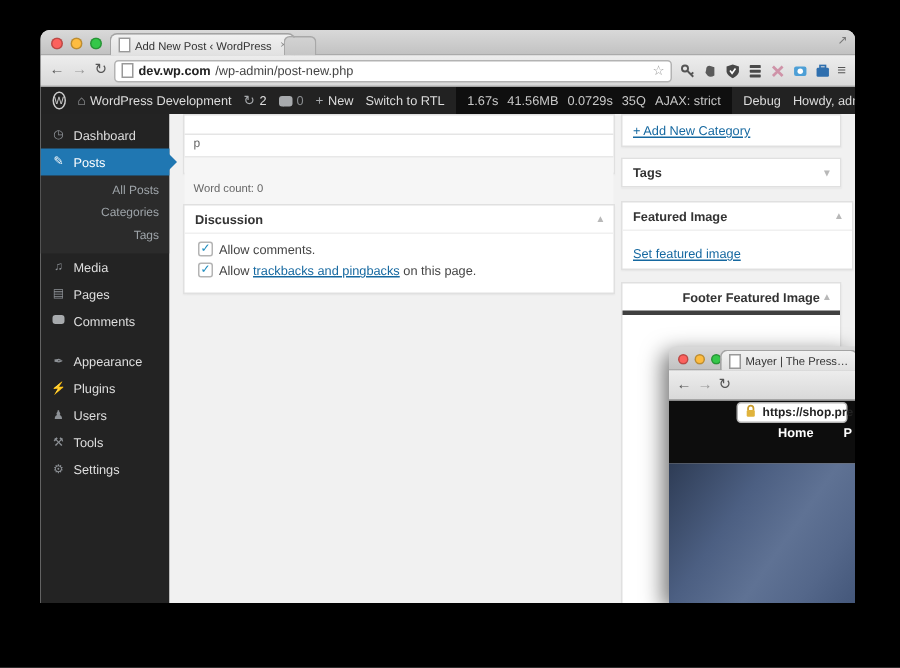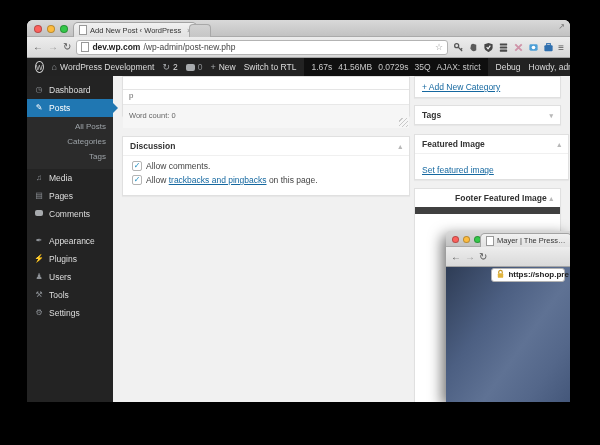--- a/index.html
+++ b/index.html
@@ -67,39 +67,39 @@
   .postbox{position:absolute;background:#fff;border:1px solid #e0e0e0;box-shadow:0 1px 1px rgba(0,0,0,.04);}
   .pb-head{display:flex;align-items:center;padding:4px 7px;font-weight:bold;font-size:8.5px;color:#333;}
   .pb-toggle{margin-left:auto;color:#b8b8b8;font-size:7px;line-height:1;}
   .wplink{color:#1568a0;text-decoration:underline;font-size:8.5px;}
 
   
   .editorbox{left:9px;top:0;width:286px;height:38px;}
   .ed-strip{height:12px;}
   .ed-p{height:12px;border-top:1px solid #e5e5e5;font-size:8px;color:#666;padding:1px 6px;}
   .ed-wc{height:11px;background:#f6f6f6;border-top:1px solid #e8e8e8;font-size:7.5px;color:#666;
-         padding:6px 6px;position:relative;}
+         padding:16px 6px;position:relative;}
   .ed-wc:after{content:"";position:absolute;right:1px;bottom:1px;width:9px;height:9px;
         background:repeating-linear-gradient(135deg,transparent 0 2px,#c9c9c9 2px 3px);}
 
   
   .discussion{left:9px;top:60px;width:286px;height:58px;}
   .discussion .pb-head{border-bottom:1px solid #f0f0f0;}
   .cbrow{display:flex;align-items:center;gap:4px;padding:2px 9px;font-size:8.5px;color:#444;}
   .cb{width:8px;height:8px;border:1px solid #b4b4b4;border-radius:2px;background:#fff;flex-shrink:0;
       display:inline-flex;align-items:center;justify-content:center;font-size:8px;color:#1e8cbe;line-height:1;}
 
   
   .catbox{left:301px;top:0;width:147px;height:22px;display:flex;align-items:center;padding:0 7px;box-sizing:border-box;}
   .tagsbox{left:301px;top:29px;width:147px;height:20px;box-sizing:border-box;}
   .featbox{left:301px;top:58px;width:155px;height:46px;box-sizing:border-box;}
   .featbox .pb-head{border-bottom:1px solid #f0f0f0;}
   .featbody{padding:5px 7px;}
   .footbox{left:301px;top:112px;width:147px;height:218px;box-sizing:border-box;}
-  .footbox .pb-head{border-bottom:7px solid #404040;padding-left:40px;}
+  .footbox .pb-head{border-bottom:3px solid #404040;padding-left:40px;}
 
   
   #win2{left:446px;top:231px;width:124px;height:171px;border-radius:5px 0 0 0;background:#d6d6d6;
         box-shadow:-4px 4px 14px rgba(0,0,0,.55);display:flex;flex-direction:column;}
   #win2 .tabstrip{height:15px;flex-shrink:0;}
   #win2 .lights{left:6px;top:5px;gap:4px;}
   #win2 .light{width:5px;height:5px;}
   #win2 .tab{left:34px;right:-2px;top:2px;height:13px;font-size:7.5px;}
   #win2 .toolbar{height:19px;flex-shrink:0;padding:0 5px;gap:4px;}
   #win2 .omnibox{height:12px;font-size:8px;margin-top:36px;}
@@ -349,16 +349,20 @@
       <span class="navbtn" style="color:#999;">→</span>
       <span class="navbtn">↻</span>
       <div class="omnibox">
         <span><svg width="9" height="10" viewBox="0 0 10 11">
               <path d="M3 5 V3.5 a2 2 0 0 1 4 0 V5" fill="none" stroke="#c79a2a" stroke-width="1.3"></path>
               <rect x="2" y="4.8" width="6" height="5" rx="1" fill="#e0b33c"></rect>
             </svg></span>
         <span class="host">https://shop.pre</span>
       </div>
     </div>
+    <div class="nav2">
+      <span>Home</span>
+      <span>P</span>
+    </div>
     <div class="hero2"></div>
   </div>
 
 </div>
 
 </body></html>

